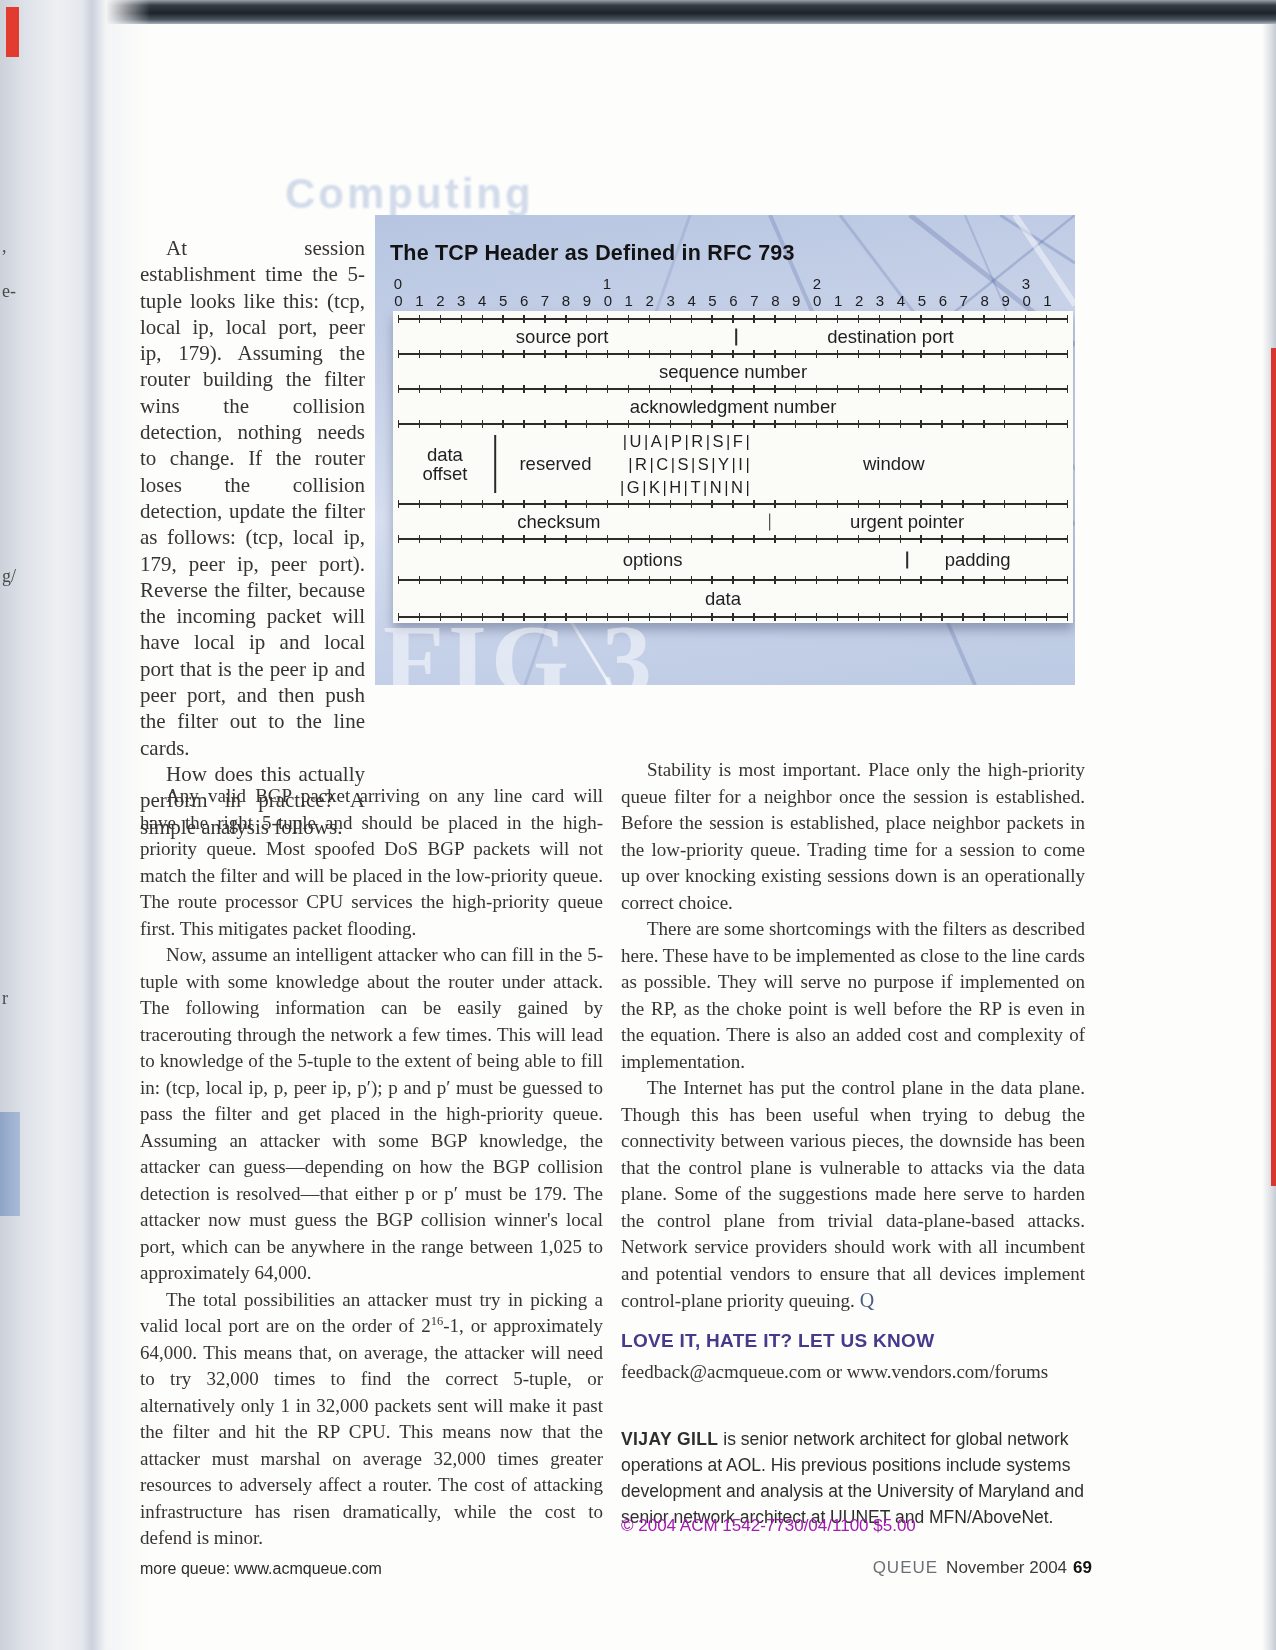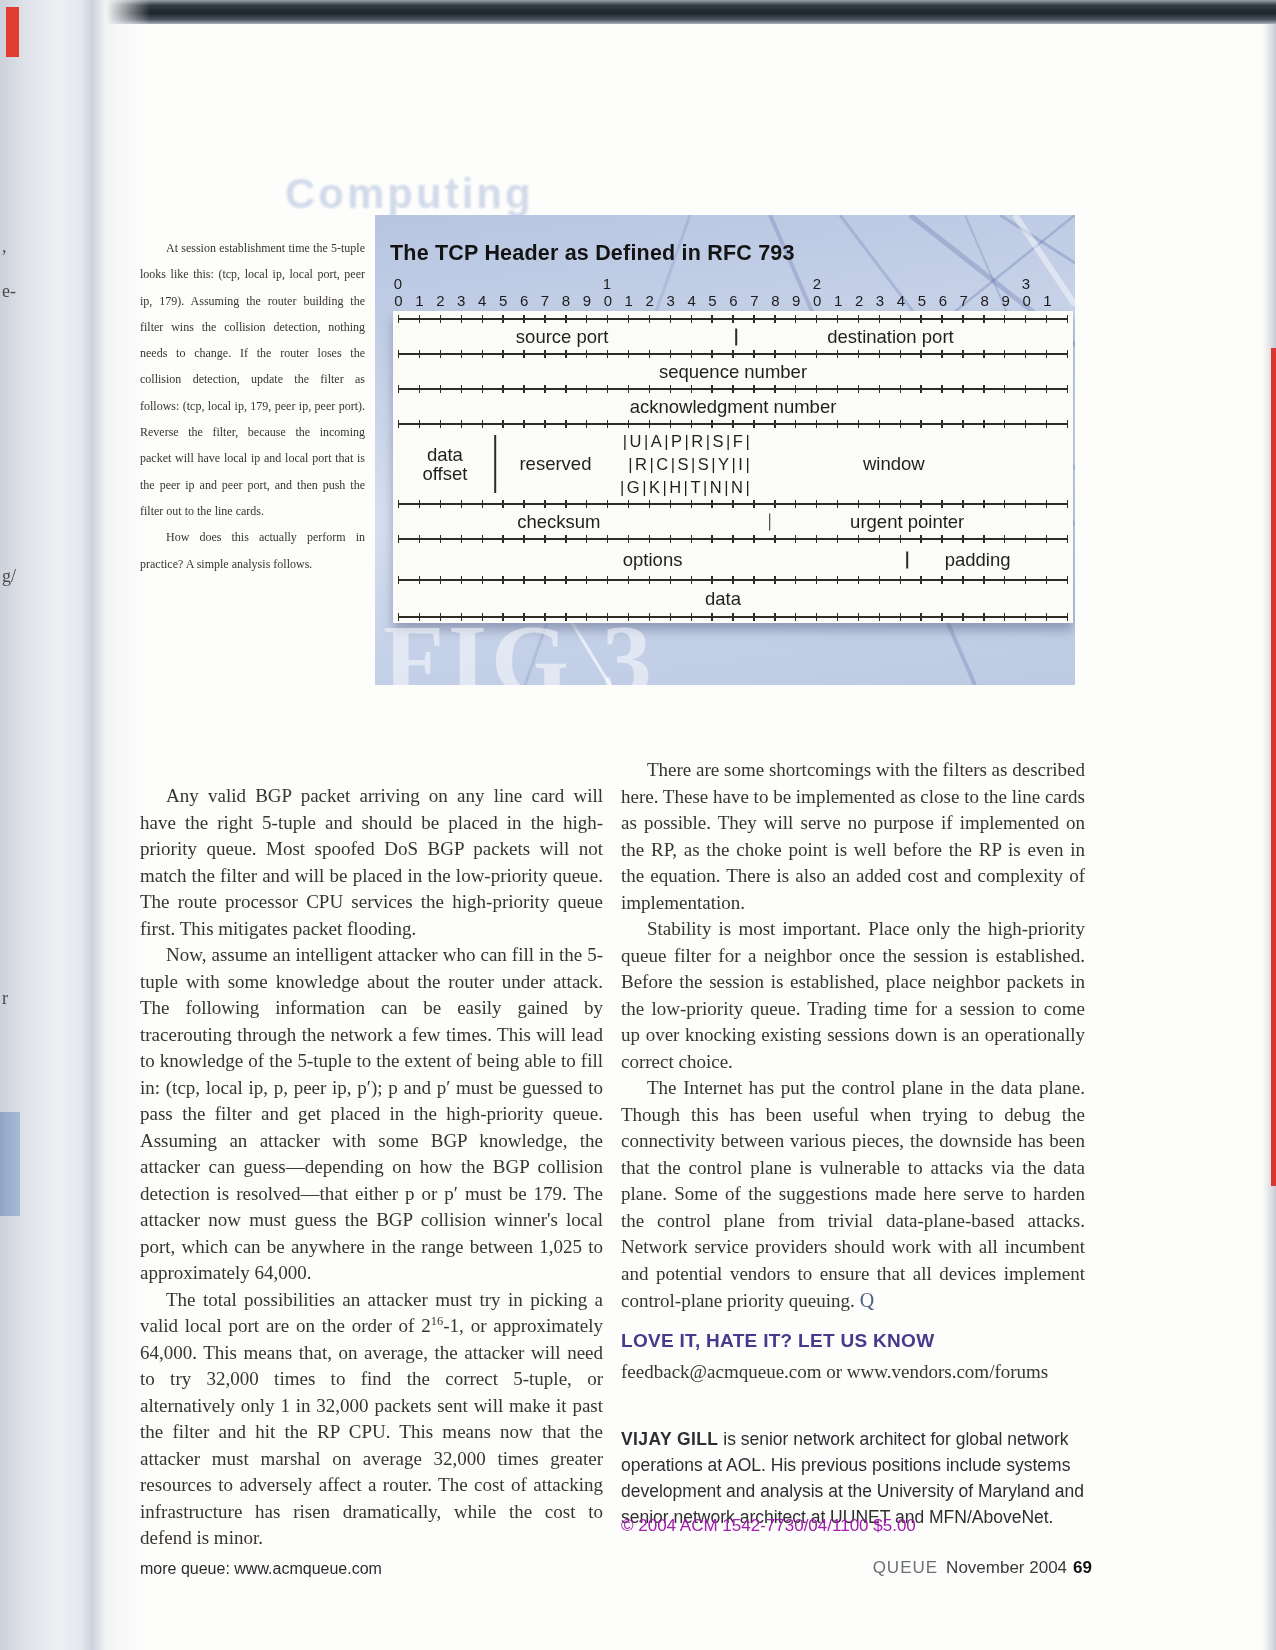--- a/index.html
+++ b/index.html
@@ -20,21 +20,21 @@
     background:linear-gradient(90deg,#8fa4c6,#a9bbd8);}
   .frags span{position:absolute;font:18px "Liberation Serif",serif;color:#4a4a4a;left:2px;}
   .frags span:nth-child(1){top:236px;}
   .frags span:nth-child(2){top:281px;}
   .frags span:nth-child(3){top:566px;}
   .frags span:nth-child(4){top:988px;}
 
   
   .col{position:absolute;text-align:justify;}
   .col p{margin:0;text-indent:26px;}
-  .col-narrow{left:140px;top:235px;width:225px;font-size:12px;line-height:26.3px;}
+  .col-narrow{left:140px;top:235px;width:225px;font-size:21px;line-height:26.3px;}
   .col-leftwide{left:140px;top:783px;width:463px;font-size:19px;line-height:26.5px;}
   .col-right{left:621px;top:757px;width:464px;font-size:19px;line-height:26.5px;}
   sup{font-size:12.5px;line-height:0;}
   .end-mark{font-family:"Liberation Serif",serif;color:#4c5e82;font-size:20px;margin-left:5px;text-indent:0;}
 
   
   .fig-panel{position:absolute;left:375px;top:215px;width:700px;height:470px;margin:0;overflow:hidden;
     background:linear-gradient(173deg,#b7c5e1 0%,#c7d2e8 30%,#d7dff0 55%,#c5d1e8 80%,#bccae3 100%);}
   .fig-lines{position:absolute;inset:0;width:100%;height:100%;}
   .fig-title{position:absolute;left:15px;top:26px;margin:0;font:bold 21.5px "Liberation Sans",sans-serif;
@@ -219,22 +219,22 @@
     <div class="fig-watermark">FIG 3</div>
   </figure>
 
   <section class="col col-leftwide">
     <p>Any valid BGP packet arriving on any line card will have the right 5-tuple and should be placed in the high-priority queue. Most spoofed DoS BGP packets will not match the filter and will be placed in the low-priority queue. The route processor CPU services the high-priority queue first. This mitigates packet flooding.</p>
     <p>Now, assume an intelligent attacker who can fill in the 5-tuple with some knowledge about the router under attack. The following information can be easily gained by tracerouting through the network a few times. This will lead to knowledge of the 5-tuple to the extent of being able to fill in: (tcp, local ip, p, peer ip, p′); p and p′ must be guessed to pass the filter and get placed in the high-priority queue. Assuming an attacker with some BGP knowledge, the attacker can guess—depending on how the BGP collision detection is resolved—that either p or p′ must be 179. The attacker now must guess the BGP collision winner's local port, which can be anywhere in the range between 1,025 to approximately 64,000.</p>
     <p><span>The total possibilities an attacker must try in picking a valid local port are on the order of 2</span><sup>16</sup><span>-1, or approximately 64,000. This means that, on average, the attacker will need to try 32,000 times to find the correct 5-tuple, or alternatively only 1 in 32,000 packets sent will make it past the filter and hit the RP CPU. This means now that the attacker must marshal on average 32,000 times greater resources to adversely affect a router. The cost of attacking infrastructure has risen dramatically, while the cost to defend is minor.</span></p>
   </section>
 
   <section class="col col-right">
+    <p>Stability is most important. Place only the high-priority queue filter for a neighbor once the session is established. Before the session is established, place neighbor packets in the low-priority queue. Trading time for a session to come up over knocking existing sessions down is an operationally correct choice.</p>
     <p>There are some shortcomings with the filters as described here. These have to be implemented as close to the line cards as possible. They will serve no purpose if implemented on the RP, as the choke point is well before the RP is even in the equation. There is also an added cost and complexity of implementation.</p>
-    <p>Stability is most important. Place only the high-priority queue filter for a neighbor once the session is established. Before the session is established, place neighbor packets in the low-priority queue. Trading time for a session to come up over knocking existing sessions down is an operationally correct choice.</p>
     <p><span>The Internet has put the control plane in the data plane. Though this has been useful when trying to debug the connectivity between various pieces, the downside has been that the control plane is vulnerable to attacks via the data plane. Some of the suggestions made here serve to harden the control plane from trivial data-plane-based attacks. Network service providers should work with all incumbent and potential vendors to ensure that all devices implement control-plane priority queuing.</span><span class="end-mark">Q</span></p>
   </section>
 
   <div class="love">
     <h3>LOVE IT, HATE IT? LET US KNOW</h3>
     <p>feedback@acmqueue.com or www.vendors.com/forums</p>
   </div>
 
   <p class="bio"><b>VIJAY GILL</b><span> is senior network architect for global network operations at AOL. His previous positions include systems development and analysis at the University of Maryland and senior network architect at UUNET and MFN/AboveNet.</span></p>
 

